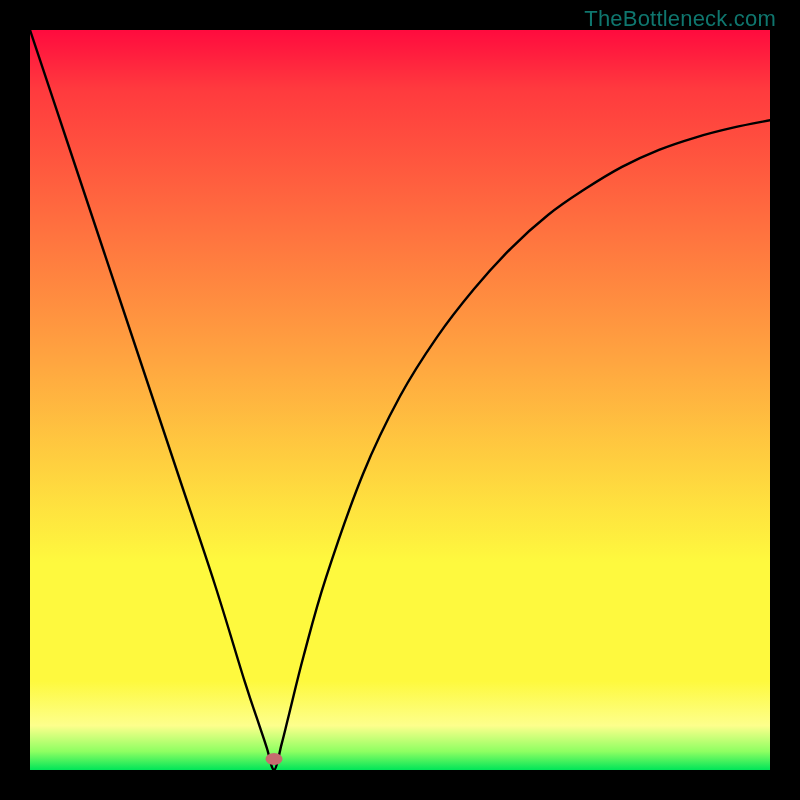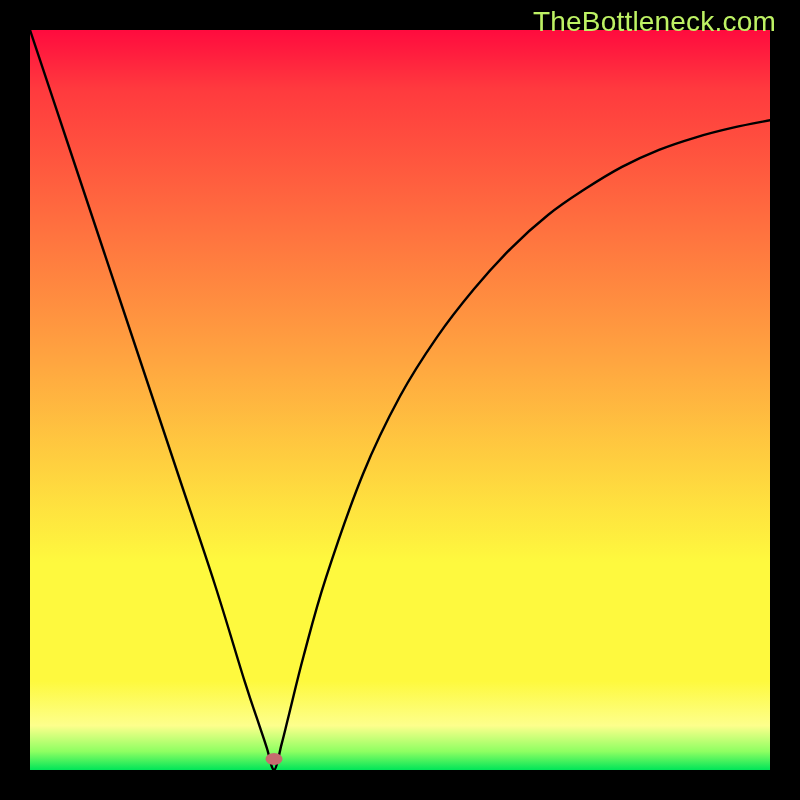--- a/index.html
+++ b/index.html
@@ -8,23 +8,23 @@
     height: 800px;
     background: #000;
     position: relative;
     overflow: hidden;
     font-family: Arial, Helvetica, sans-serif;
   }
   .watermark {
     position: absolute;
     top: 6px;
     right: 24px;
-    font-size: 28px;
+    font-size: 22px;
     font-weight: 400;
-    color: #bef264;
+    color: #0f766e;
     letter-spacing: 0.2px;
     z-index: 30;
   }
   .plot {
     position: absolute;
     left: 30px;
     top: 30px;
     width: 740px;
     height: 740px;
     overflow: hidden;

